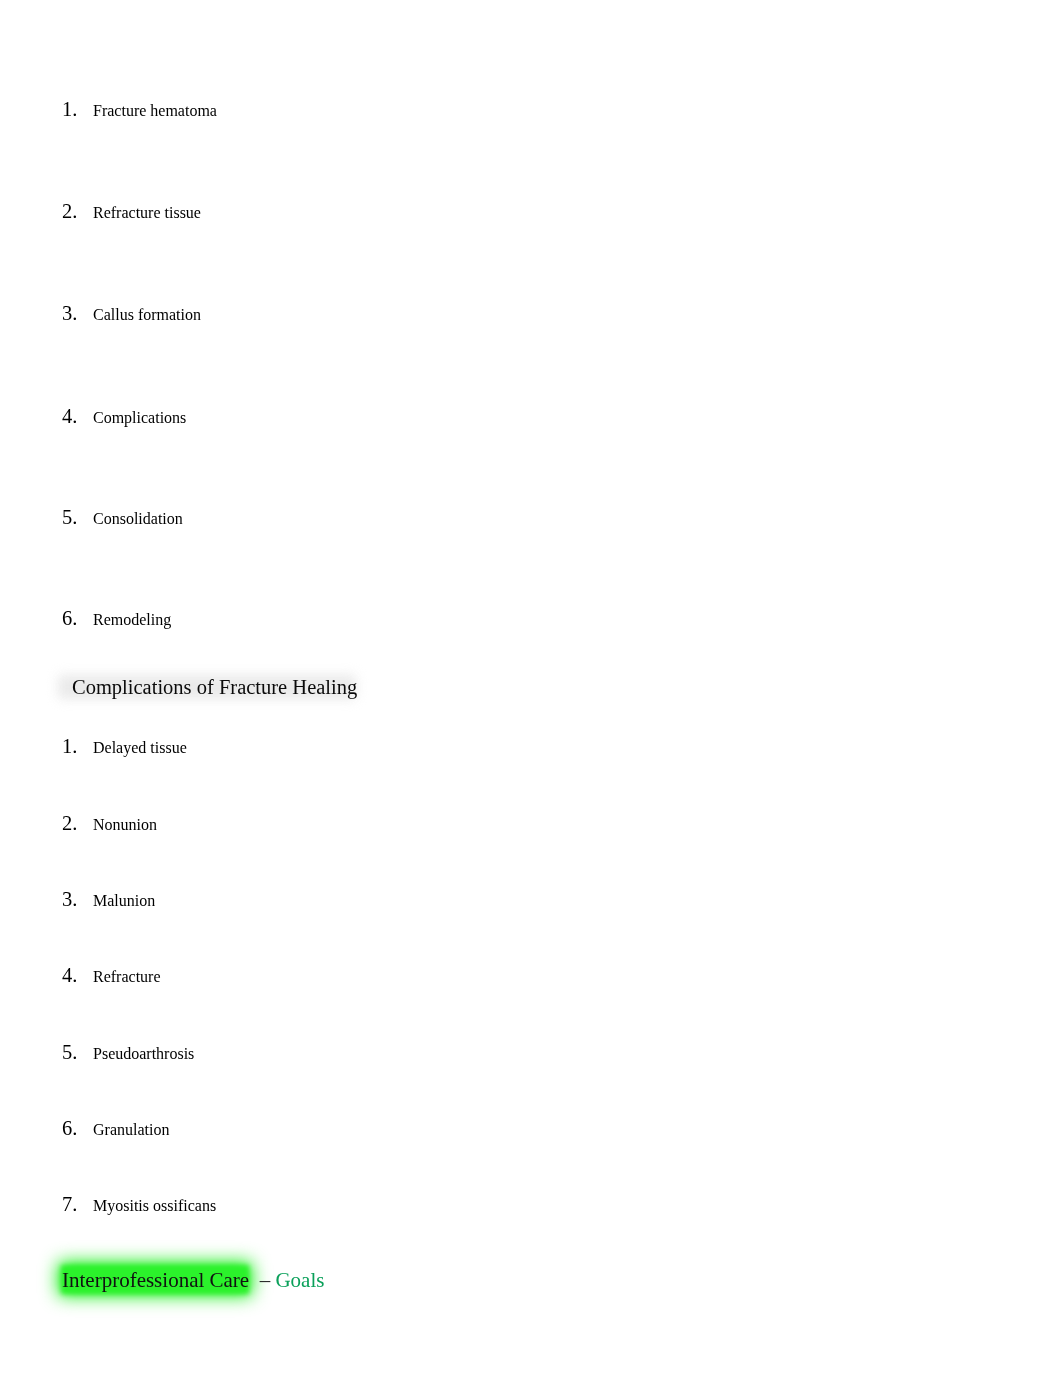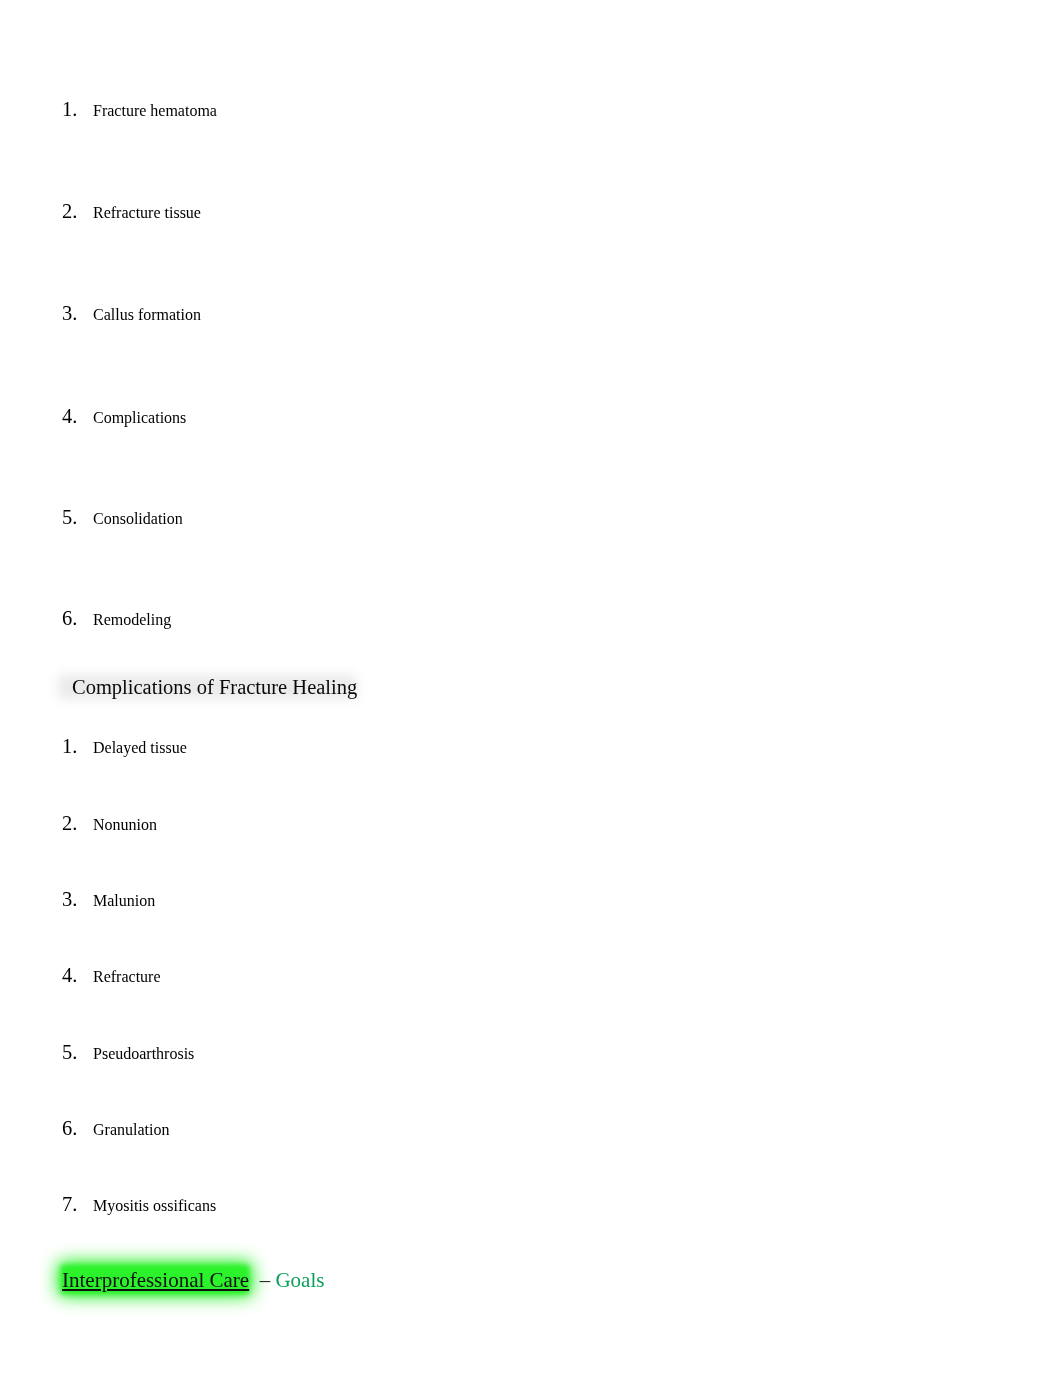--- a/index.html
+++ b/index.html
@@ -77,21 +77,20 @@
     pointer-events: none;
   }
   .footer-row {
     position: absolute;
     white-space: nowrap;
     font-size: 21px;
     line-height: 24px;
   }
   .footer-main {
     color: #111111;
-    text-decoration: underline;
   }
   .footer-dash {
     color: #1b1b1b;
   }
   .footer-goals {
     color: #0aa05a;
     margin-top: 20px;
   }
 </style>
 </head>

